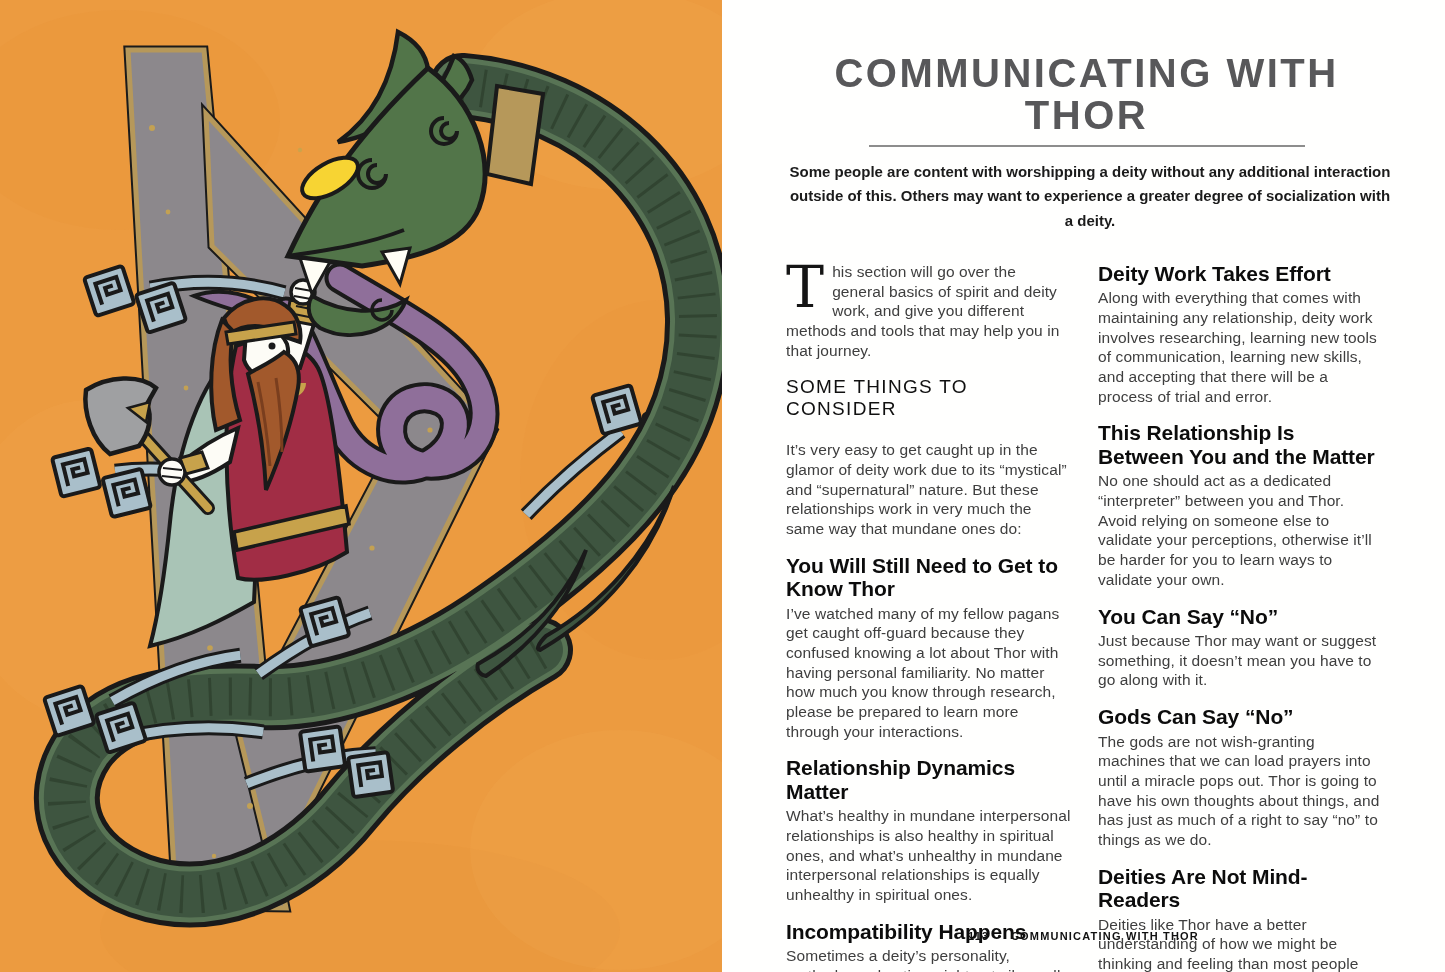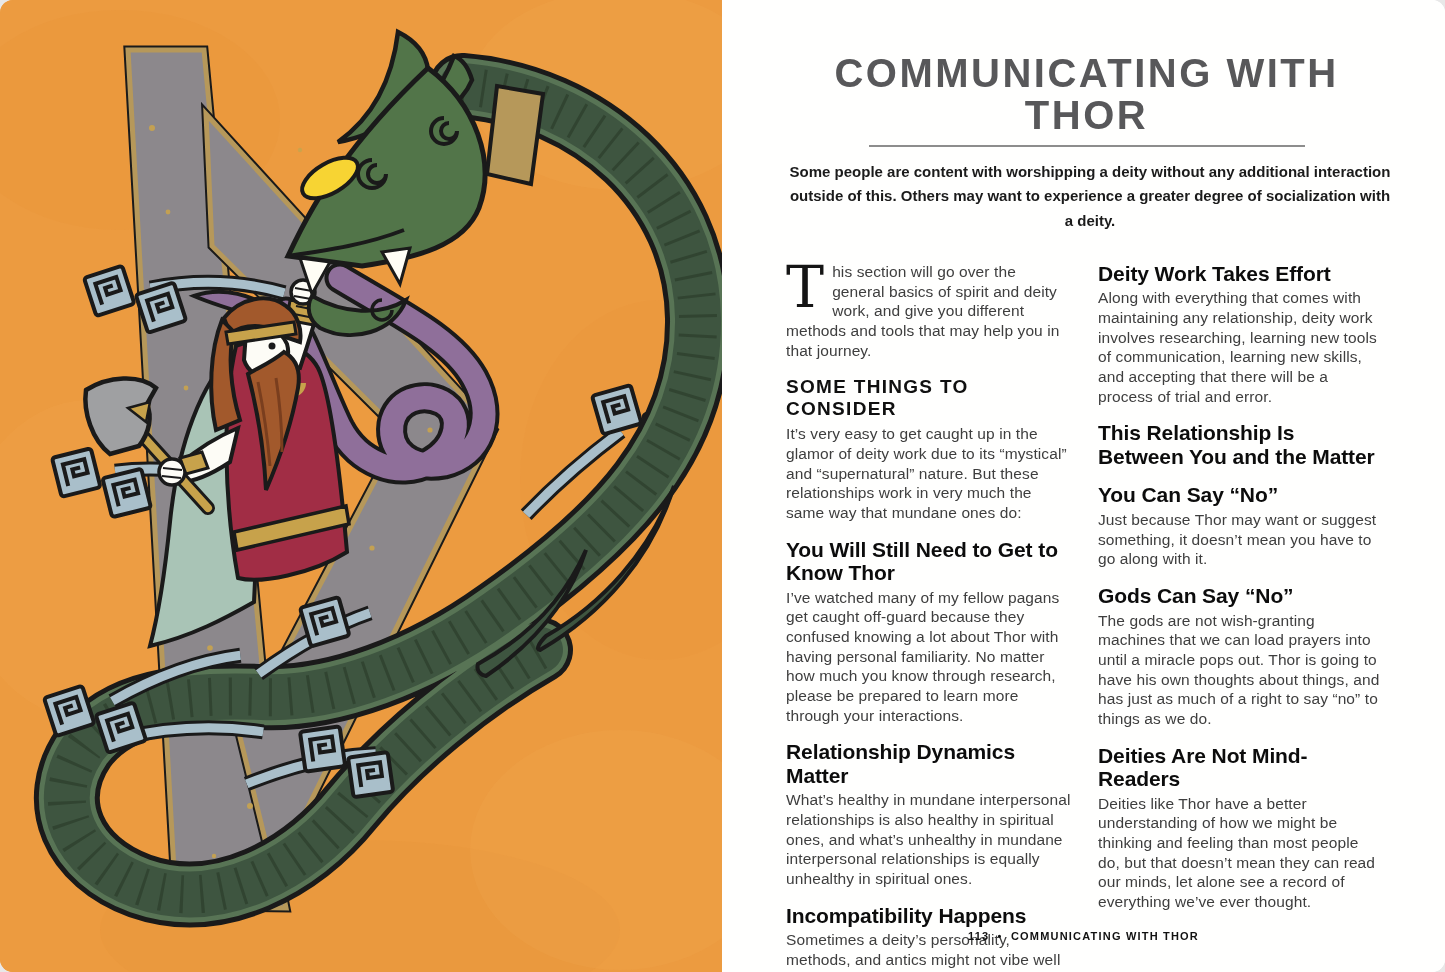--- a/index.html
+++ b/index.html
@@ -1,34 +1,34 @@
 <!DOCTYPE html>
 <html><head>
 <meta charset="utf-8">
 <style>
   html,body{margin:0;padding:0;background:#e8e8e8;}
   .canvas{position:relative;width:1445px;height:972px;overflow:hidden;background:#ffffff;
-          font-family:"Liberation Sans",sans-serif;border-radius:13px;}
+          font-family:"Liberation Sans",sans-serif;}
   
   .left-page{position:absolute;left:0;top:0;width:722px;height:972px;background:#EC9B40;}
   .left-page svg{display:block;}
   
   .right-page{position:absolute;left:722px;top:0;width:723px;height:972px;background:#fffffe;
               box-sizing:border-box;padding:0 58px 0 64px;}
   .page-title{margin:52px 0 0;text-align:center;font-size:40px;line-height:1.05;font-weight:700;
               letter-spacing:2.5px;color:#58585a;}
   .title-rule{width:436px;height:2px;background:#8d8d8d;margin:9px auto 13px;}
   .intro{margin:0 auto;width:608px;text-align:center;font-weight:700;font-size:15px;
          line-height:1.62;color:#1b1b1b;}
   .cols{display:flex;gap:27px;margin-top:29px;}
   .col{width:285px;}
   .col > :first-child{margin-top:0;}
   p.para{font-size:15.5px;line-height:1.27;color:#3e3e3e;margin:0 0 11px;letter-spacing:0.1px;}
   h3.bold-h{font-size:21px;line-height:1.12;color:#0c0c0c;margin:15px 0 3px;letter-spacing:-0.1px;}
-  h2.rune-h{font-size:19px;letter-spacing:1.3px;color:#101010;margin:16px 0 4px;font-weight:700;}
+  h2.rune-h{font-size:19px;letter-spacing:1.3px;color:#101010;margin:16px 0 20px;font-weight:400;}
   .dropcap{float:left;font-family:"DejaVu Serif",serif;font-size:57px;line-height:44px;
            padding:3px 8px 0 0;color:#151515;}
   .page-footer{position:absolute;left:64px;right:64px;bottom:30px;text-align:center;
                font-size:11px;font-weight:700;letter-spacing:1.2px;color:#111;}
   .page-footer span{padding:0 2px;}
 </style>
 </head>
 <body>
 
 <div class="canvas">
@@ -201,20 +201,21 @@
         <h3 class="bold-h">Relationship Dynamics Matter</h3>
         <p class="para">What’s healthy in mundane interpersonal relationships is also healthy in spiritual ones, and what’s unhealthy in mundane interpersonal relationships is equally unhealthy in spiritual ones.</p>
         <h3 class="bold-h">Incompatibility Happens</h3>
         <p class="para">Sometimes a deity’s personality, methods, and antics might not vibe well with you. That’s okay. Recognize when it happens and make adjustments accordingly. This may mean taking a break, putting some emotional distance between the two of you, or going your separate ways altogether.</p>
       </div>
 
       <div class="col">
         <h3 class="bold-h">Deity Work Takes Effort</h3>
         <p class="para">Along with everything that comes with maintaining any relationship, deity work involves researching, learning new tools of communication, learning new skills, and accepting that there will be a process of trial and error.</p>
         <h3 class="bold-h">This Relationship Is Between You and the Matter</h3>
+        <p class="para">No one should act as a dedicated “interpreter” between you and Thor. Avoid relying on someone else to validate your perceptions, otherwise it’ll be harder for you to learn ways to validate your own.</p>
         <h3 class="bold-h">You Can Say “No”</h3>
         <p class="para">Just because Thor may want or suggest something, it doesn’t mean you have to go along with it.</p>
         <h3 class="bold-h">Gods Can Say “No”</h3>
         <p class="para">The gods are not wish-granting machines that we can load prayers into until a miracle pops out. Thor is going to have his own thoughts about things, and has just as much of a right to say “no” to things as we do.</p>
         <h3 class="bold-h">Deities Are Not Mind-Readers</h3>
         <p class="para">Deities like Thor have a better understanding of how we might be thinking and feeling than most people do, but that doesn’t mean they can read our minds, let alone see a record of everything we’ve ever thought.</p>
       </div>
     </div>
 
     <div class="page-footer">

